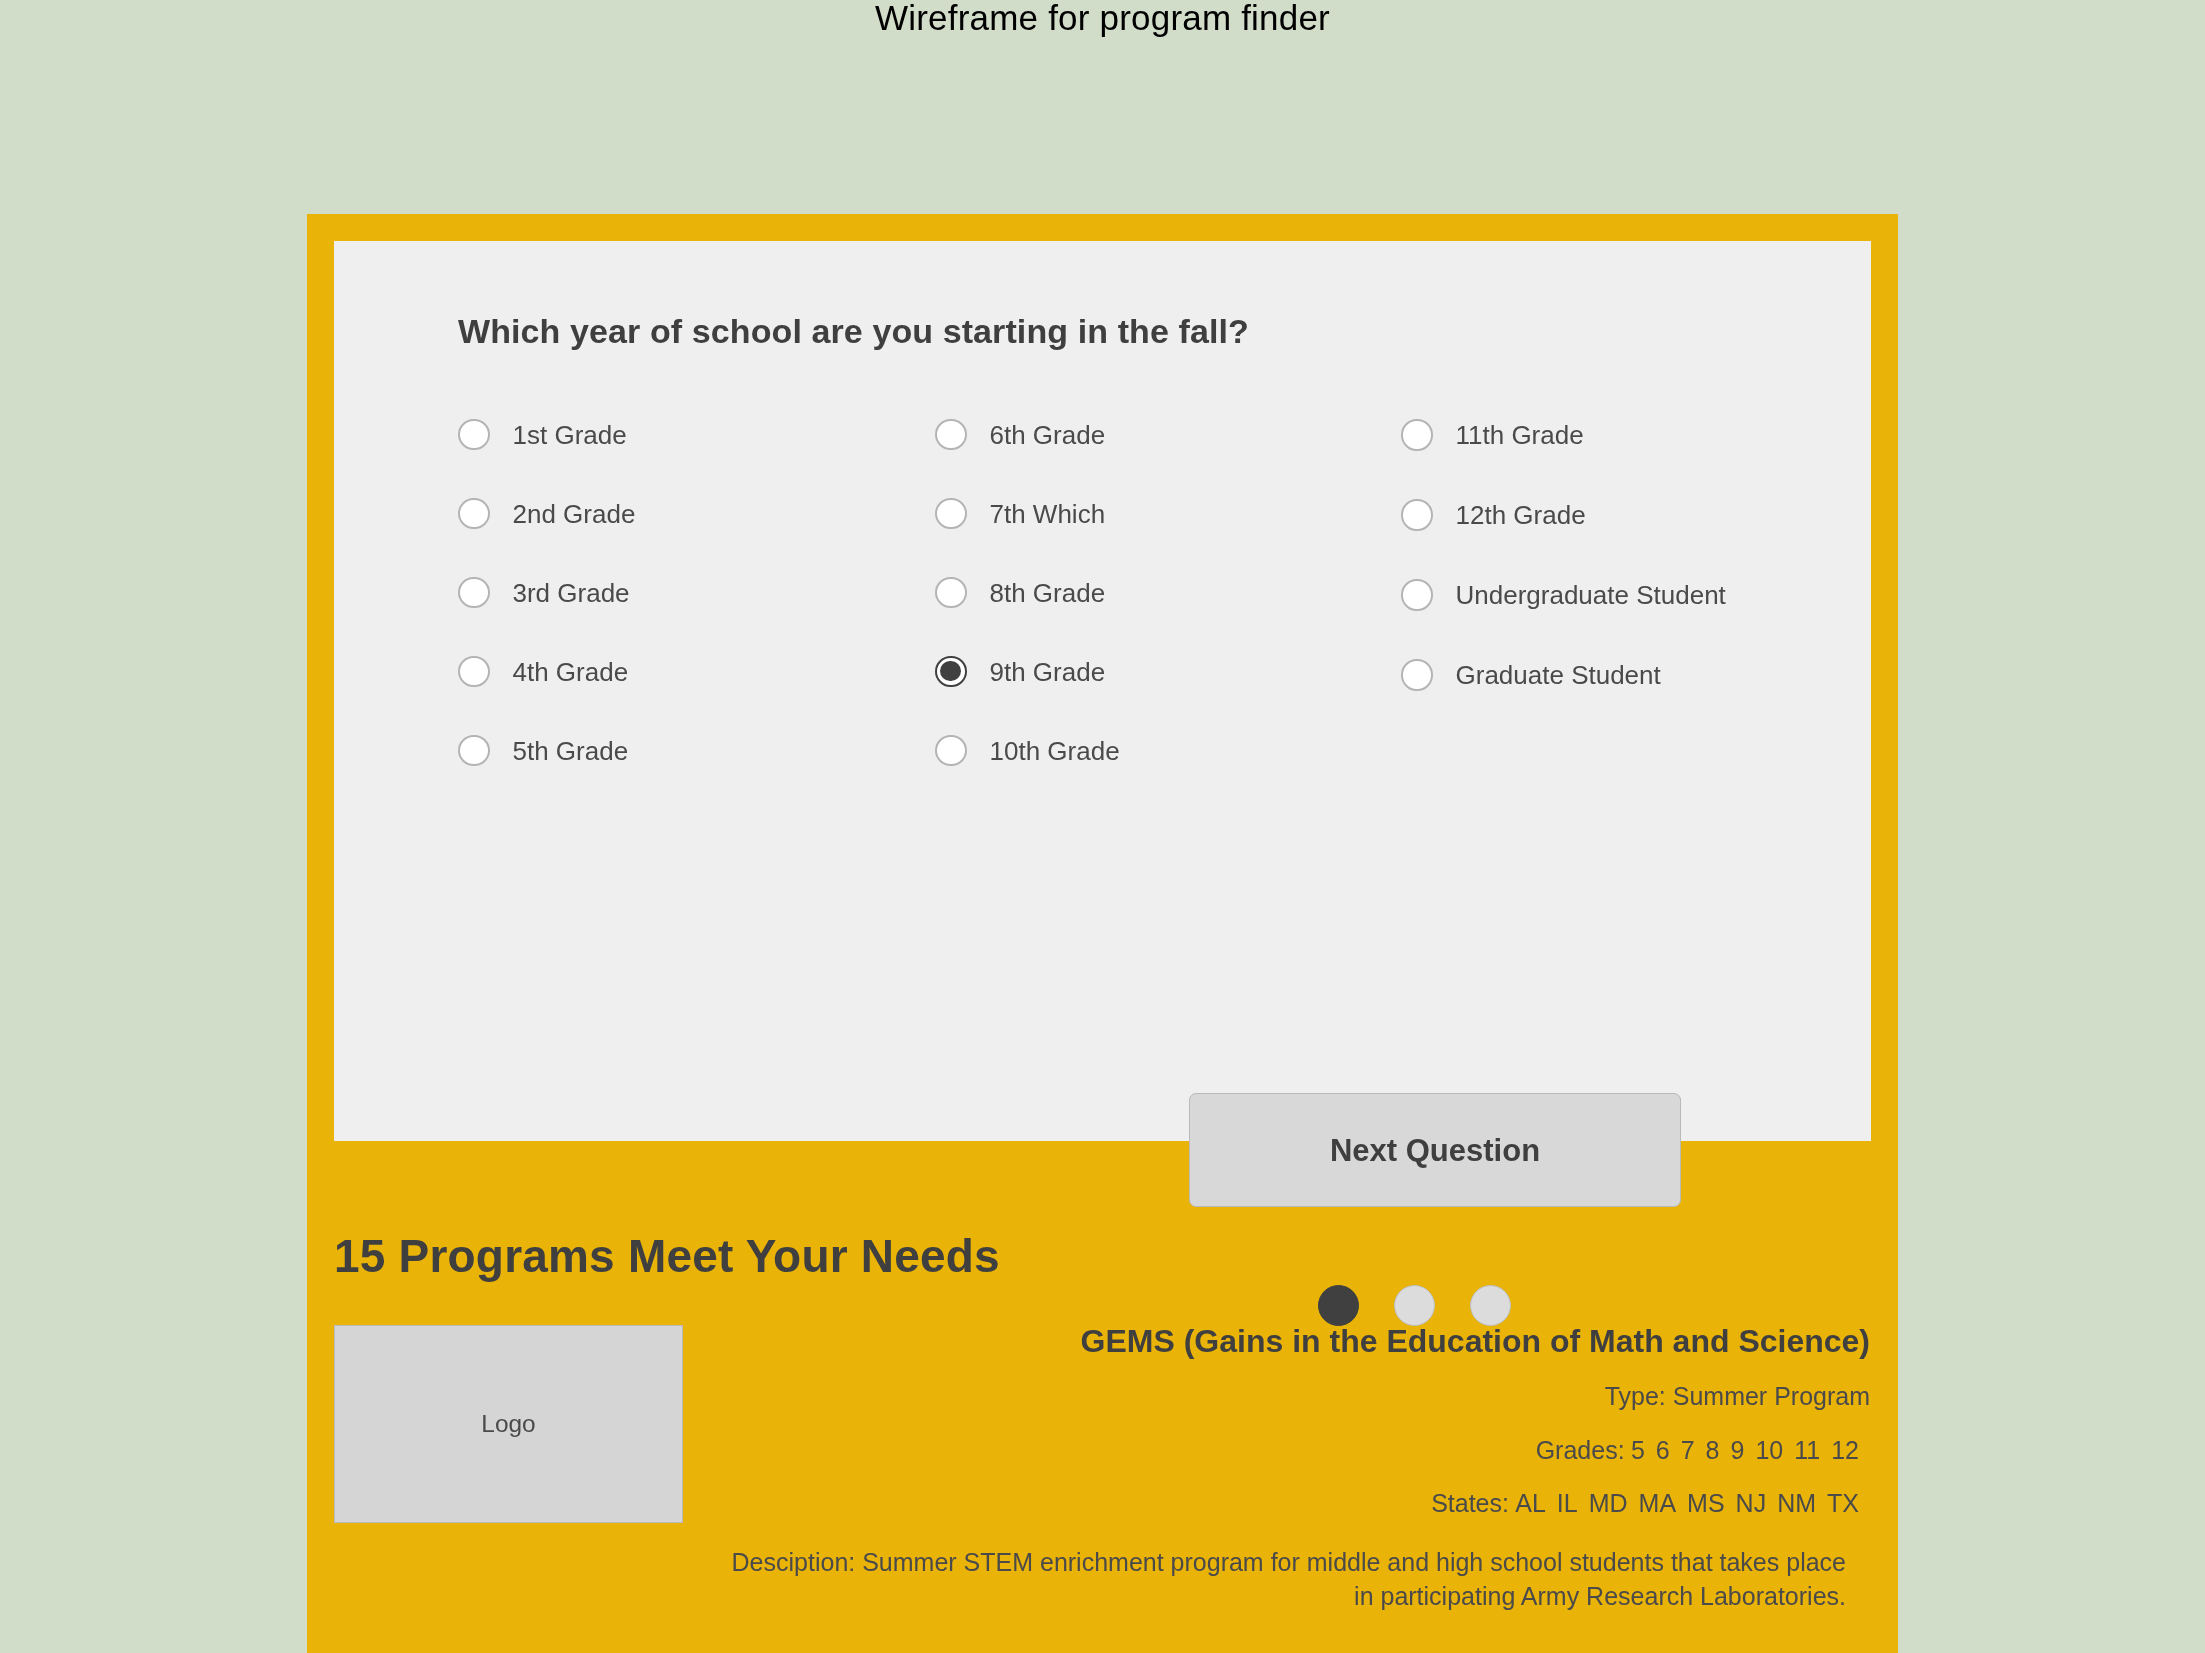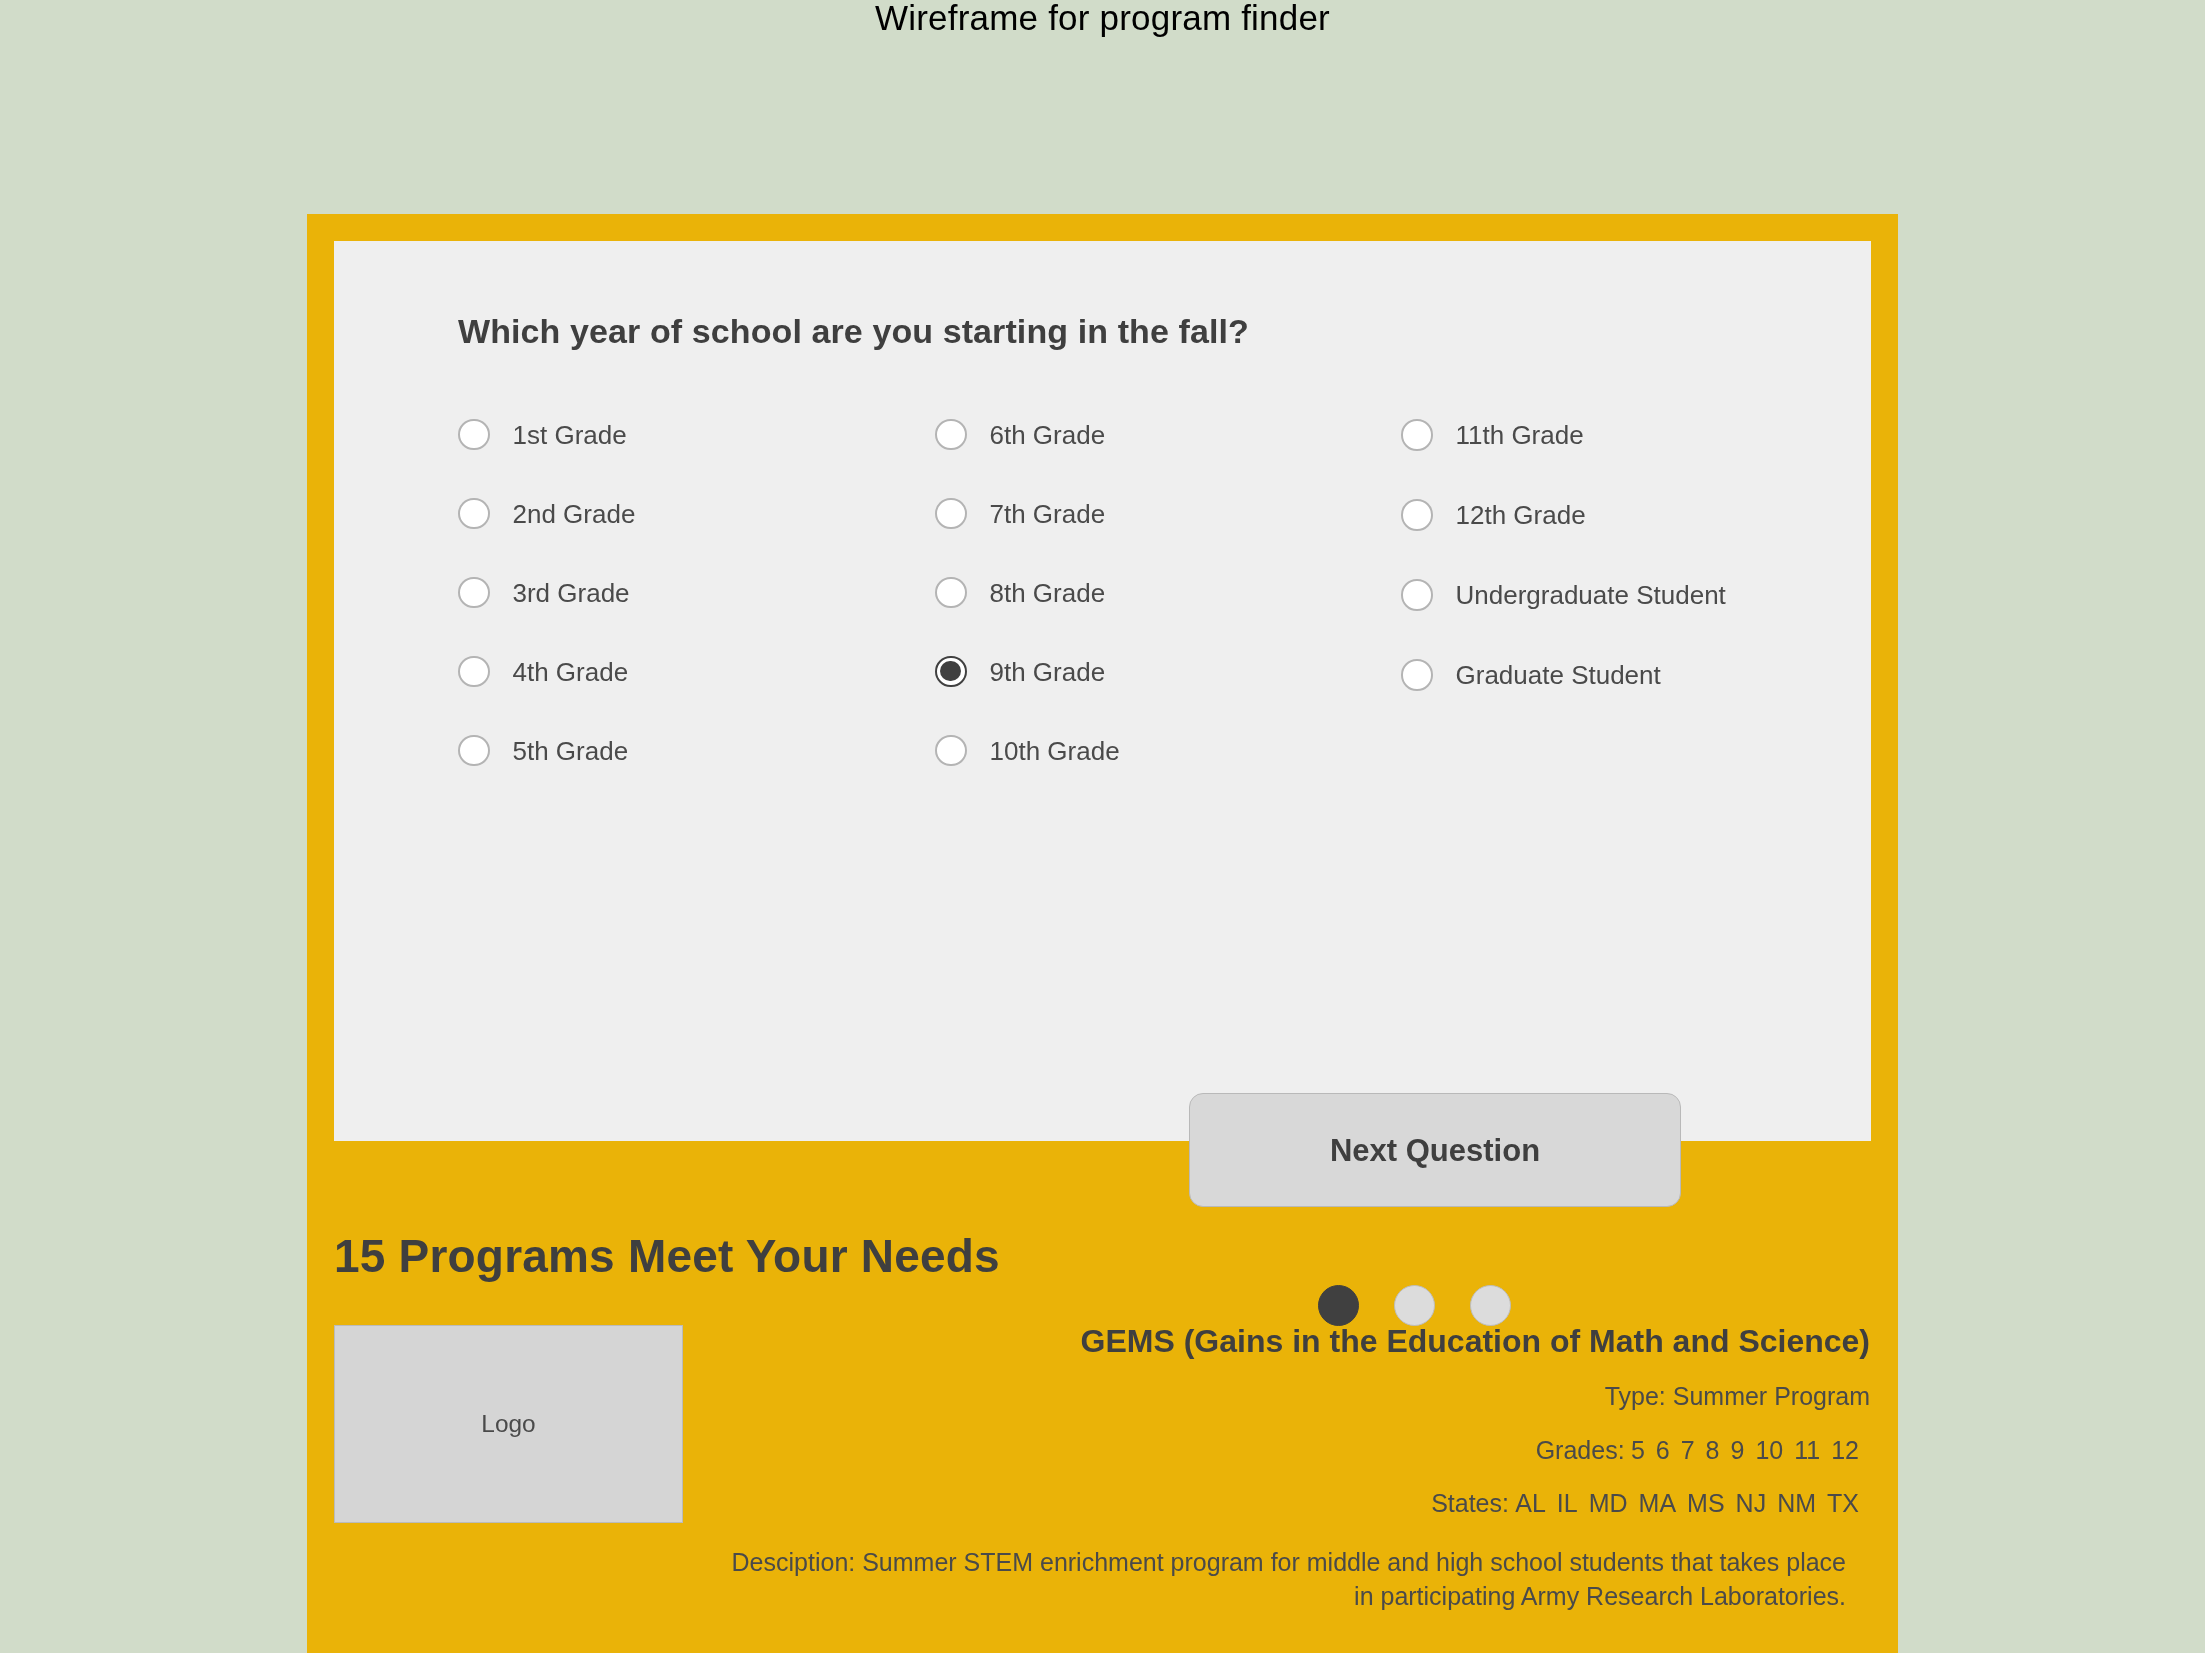--- a/index.html
+++ b/index.html
@@ -119,21 +119,21 @@
 
   
   #next-button {
     position: absolute;
     left: 855px;
     top: 852px;
     width: 492px;
     height: 114px;
     background: #d8d8d8;
     border: 1.6px solid #b9b9b9;
-    border-radius: 14px;
+    border-radius: 7px;
     box-sizing: border-box;
     font-family: "Liberation Sans", sans-serif;
     font-size: 31px;
     font-weight: bold;
     color: #3f3f3f;
     cursor: pointer;
     padding: 0;
     line-height: 111px;
     text-align: center;
   }
@@ -273,21 +273,21 @@
         </div>
       </div>
 
       <div class="radio-col" id="radio-col-2">
         <div class="radio-row">
           <span class="radio-circle"></span>
           <span class="radio-label">6th Grade</span>
         </div>
         <div class="radio-row">
           <span class="radio-circle"></span>
-          <span class="radio-label">7th Grade</span>
+          <span class="radio-label">7th Which</span>
         </div>
         <div class="radio-row">
           <span class="radio-circle"></span>
           <span class="radio-label">8th Grade</span>
         </div>
         <div class="radio-row selected">
           <span class="radio-circle"></span>
           <span class="radio-label">9th Grade</span>
         </div>
         <div class="radio-row">

